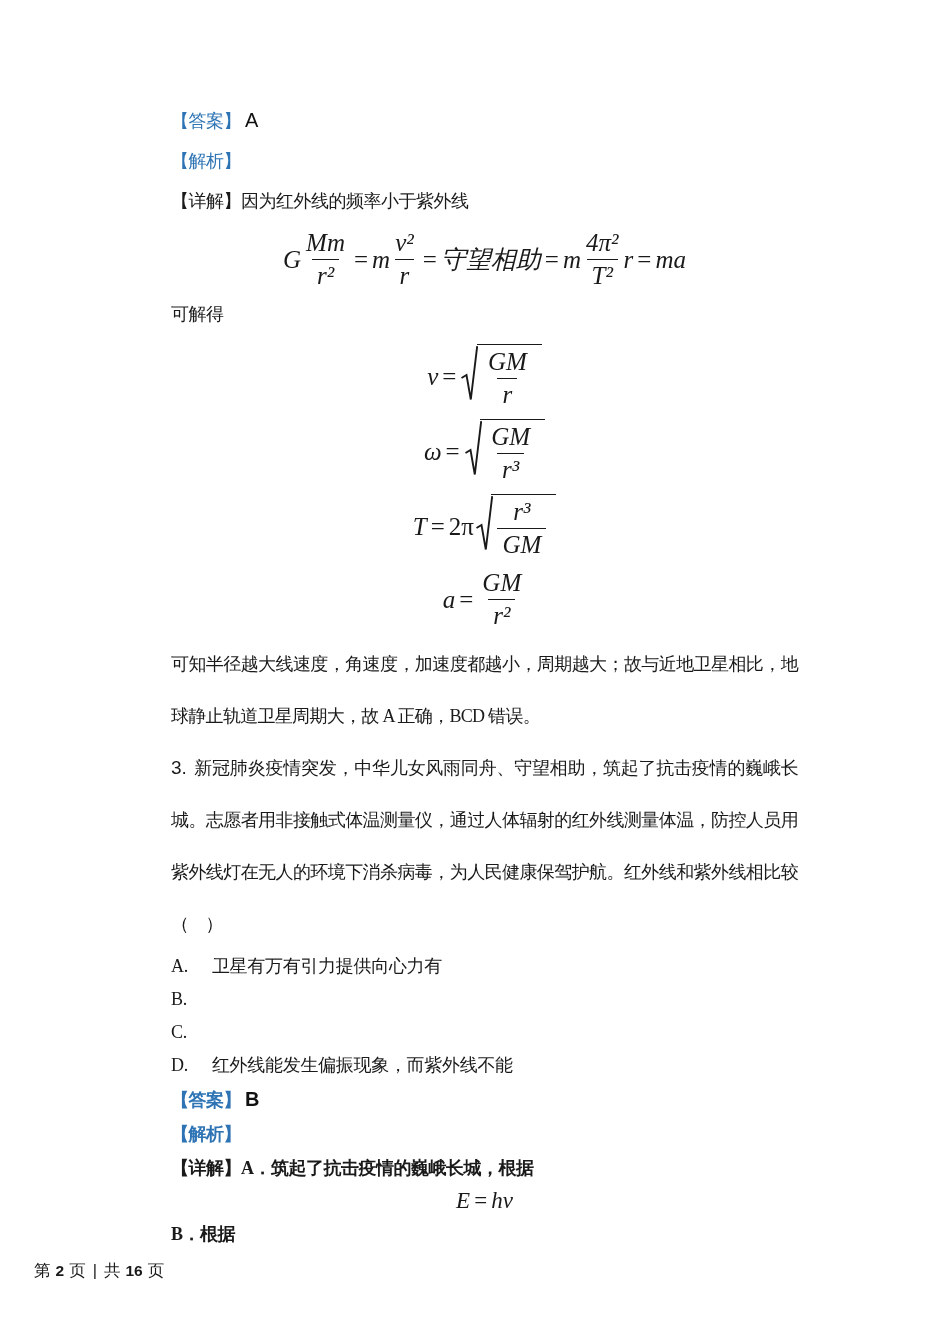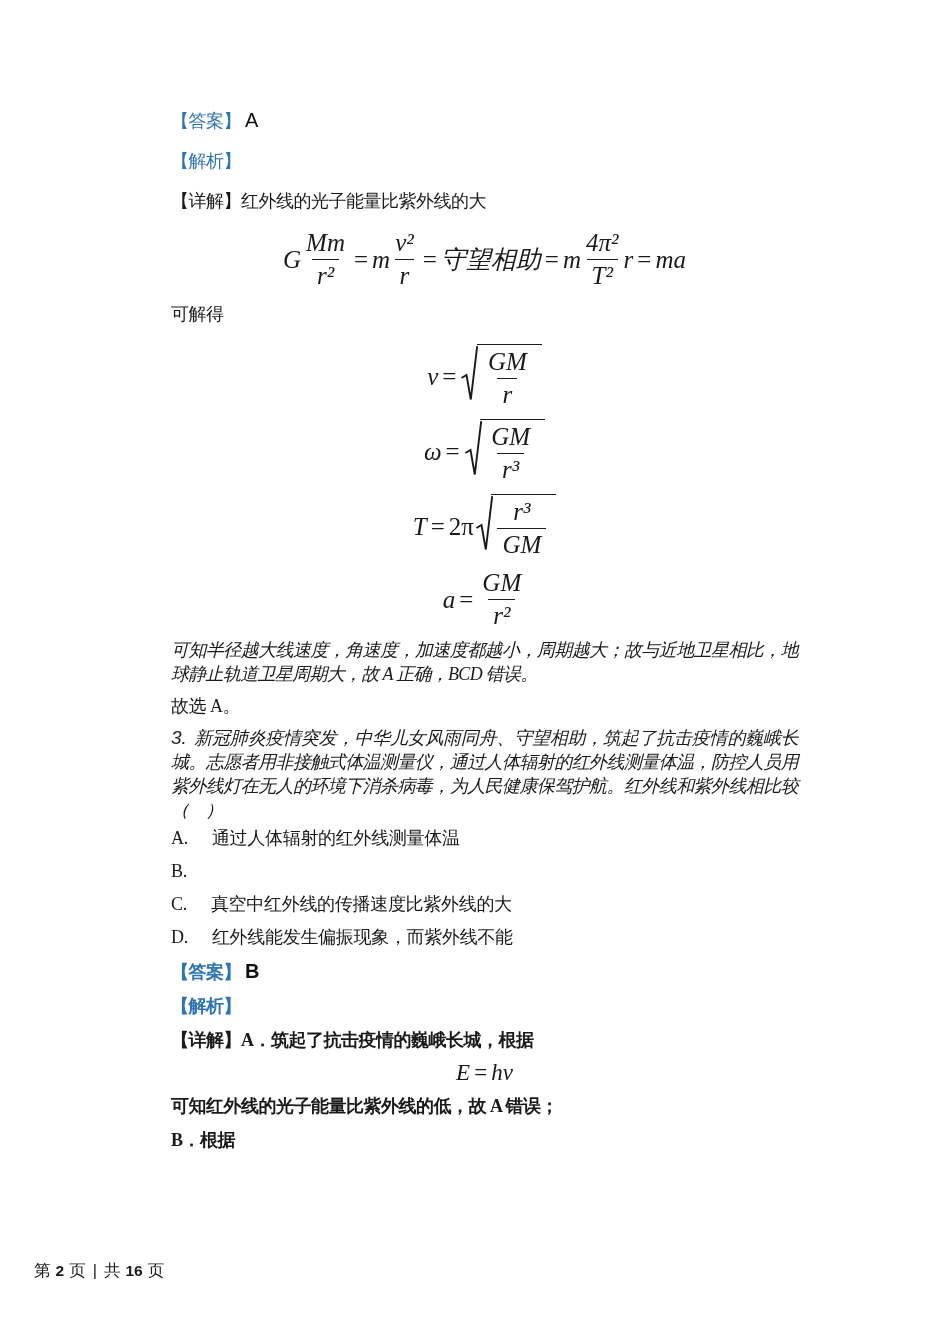--- a/index.html
+++ b/index.html
@@ -26,25 +26,24 @@
   .ans-value {
     font-family: "Liberation Sans", "DejaVu Sans", sans-serif;
     font-size: 20px;
     letter-spacing: 0;
     padding-left: 4px;
     color: #111;
   }
   .para {
     margin: 0;
     font-size: 18px;
-    line-height: 24px;
+    line-height: 52px;
     letter-spacing: -0.7px;
     text-align: justify;
     text-justify: inter-ideograph;
-    font-style: italic;
   }
   .qnum {
     font-family: "Liberation Sans", "DejaVu Sans", sans-serif;
     font-size: 19px;
     letter-spacing: 0;
     padding-right: 7px;
   }
   .option {
     display: flex;
     align-items: baseline;
@@ -106,21 +105,21 @@
 
 <div class="page">
 
   <div class="line">
     <span class="marker">【答案】</span><span class="ans-value">A</span>
   </div>
   <div class="line">
     <span class="marker">【解析】</span>
   </div>
   <div class="line">
-    <span>【详解】</span><span>红外线的光子能量比紫外线的大</span>
+    <span>【详解】</span><span>因为红外线的频率小于紫外线</span>
   </div>
 
   <div class="formula f-gravity">
     <span class="mi">G</span>
     <span class="frac">
       <span class="num mi">Mm</span>
       <span class="den mi">r²</span>
     </span>
     <span class="mo">=</span>
     <span class="mi">m</span>
@@ -195,36 +194,34 @@
   <div class="formula f-a">
     <span class="mi">a</span>
     <span class="mo">=</span>
     <span class="frac">
       <span class="num mi">GM</span>
       <span class="den mi">r²</span>
     </span>
   </div>
 
   <p class="para">可知半径越大线速度，角速度，加速度都越小，周期越大；故与近地卫星相比，地球静止轨道卫星周期大，故 A 正确，BCD 错误。</p>
-  <div class="line">故选 A。</div>
 
   <p class="para">
     <span class="qnum">3.</span><span>新冠肺炎疫情突发，中华儿女风雨同舟、守望相助，筑起了抗击疫情的巍峨长城。志愿者用非接触式体温测量仪，通过人体辐射的红外线测量体温，防控人员用紫外线灯在无人的环境下消杀病毒，为人民健康保驾护航。红外线和紫外线相比较（　）</span>
   </p>
 
   <div class="option">
     <span class="opt-label">A.</span>
-    <span class="opt-text">通过人体辐射的红外线测量体温</span>
+    <span class="opt-text">卫星有万有引力提供向心力有</span>
   </div>
   <div class="option">
     <span class="opt-label">B.</span>
   </div>
   <div class="option">
     <span class="opt-label">C.</span>
-    <span class="opt-text">真空中红外线的传播速度比紫外线的大</span>
   </div>
   <div class="option">
     <span class="opt-label">D.</span>
     <span class="opt-text">红外线能发生偏振现象，而紫外线不能</span>
   </div>
 
   <div class="line line-sm">
     <span class="marker">【答案】</span><span class="ans-value">B</span>
   </div>
   <div class="line line-sm">
@@ -233,20 +230,19 @@
   <div class="line line-sm">
     <span>【详解】</span><span>A．筑起了抗击疫情的巍峨长城，根据</span>
   </div>
 
   <div class="formula f-e">
     <span class="mi">E</span>
     <span class="mo">=</span>
     <span class="mi">hν</span>
   </div>
 
-  <div class="line line-sm">可知红外线的光子能量比紫外线的低，故 A 错误；</div>
   <div class="line line-sm">B．根据</div>
 
   <div class="footer">
     <span>第</span><span class="num">2</span><span>页</span><span class="divider">|</span><span>共</span><span class="num">16</span><span>页</span>
   </div>
 
 </div>
 
 </body></html>

